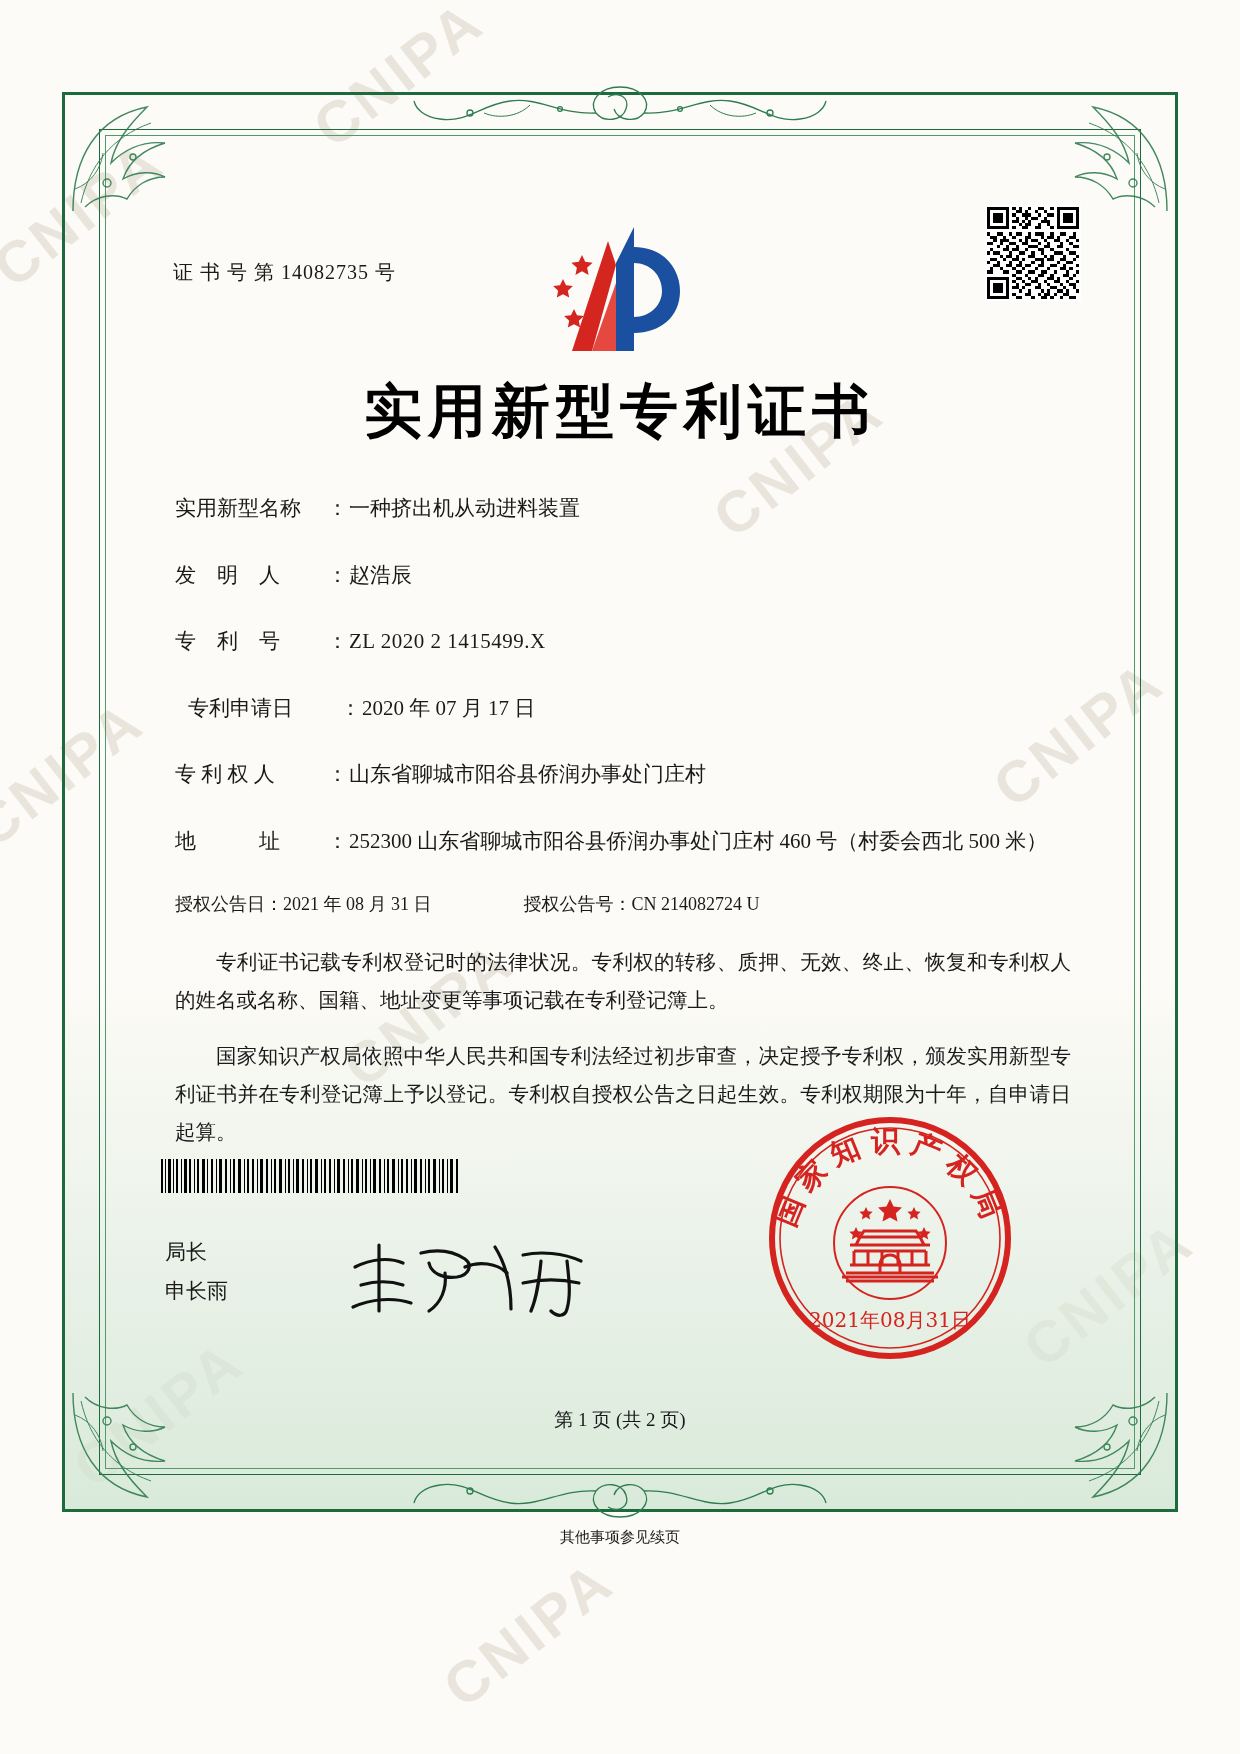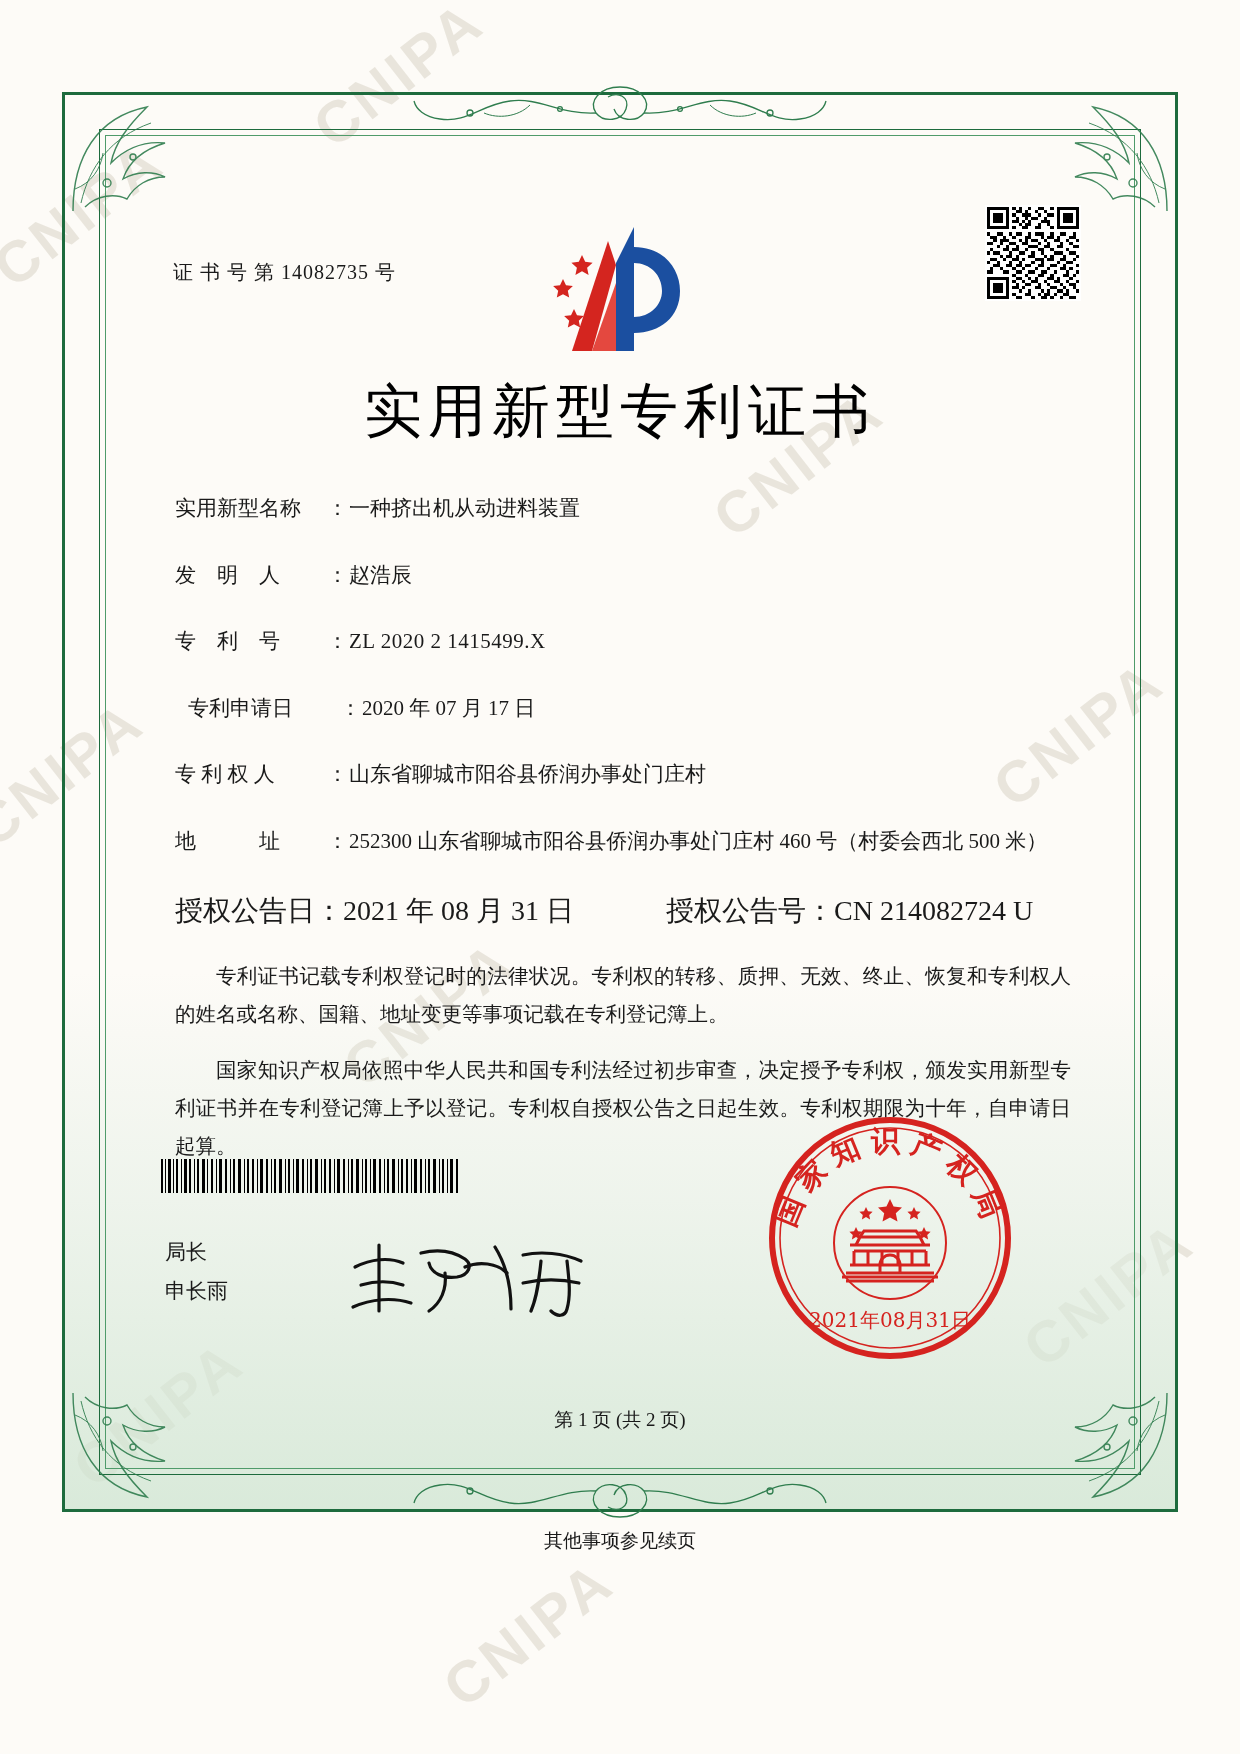--- a/index.html
+++ b/index.html
@@ -141,21 +141,21 @@
   }
   .logo svg { width: 100%; height: 100%; display: block; }
 
   .main-title {
     position: absolute;
     top: 230px;
     left: 0;
     right: 0;
     text-align: center;
     font-size: 58px;
-    font-weight: 400;
+    font-weight: 700;
     letter-spacing: 6px;
     font-family: "DejaVu Serif", "Liberation Serif", serif;
     color: #000;
   }
 
   .fields {
     position: absolute;
     top: 350px;
     left: 62px;
     right: 56px;
@@ -175,21 +175,21 @@
     white-space: nowrap;
   }
   .field-label.tight { letter-spacing: 0; margin-left: 13px; }
   .field-colon { margin: 0 1px 0 2px; }
   .field-value { flex: 1; }
   .field-value.mono { font-family: "Liberation Serif", serif; letter-spacing: .5px; }
 
   .row-inline {
     display: flex;
     align-items: baseline;
-    font-size: 28px;
+    font-size: 18px;
     margin-bottom: 28px;
   }
   .inline-block { display: flex; align-items: baseline; }
   .inline-label { white-space: nowrap; }
   .spacer-gap { width: 92px; }
 
   .paragraph {
     font-size: 20.5px;
     line-height: 1.85;
     text-indent: 2em;
@@ -242,21 +242,21 @@
     text-align: center;
     font-size: 19px;
   }
 
   .footer-note {
     position: absolute;
     left: 0;
     right: 0;
     top: 1528px;
     text-align: center;
-    font-size: 19px;
+    font-size: 15px;
     z-index: 3;
   }
 </style>
 </head>
 <body>
 
 <div class="watermark-layer">
   <div class="wm" style="left:-20px;  top:180px;">CNIPA</div>
   <div class="wm" style="left:300px; top:40px;">CNIPA</div>
   <div class="wm" style="left:700px; top:430px;">CNIPA</div>

